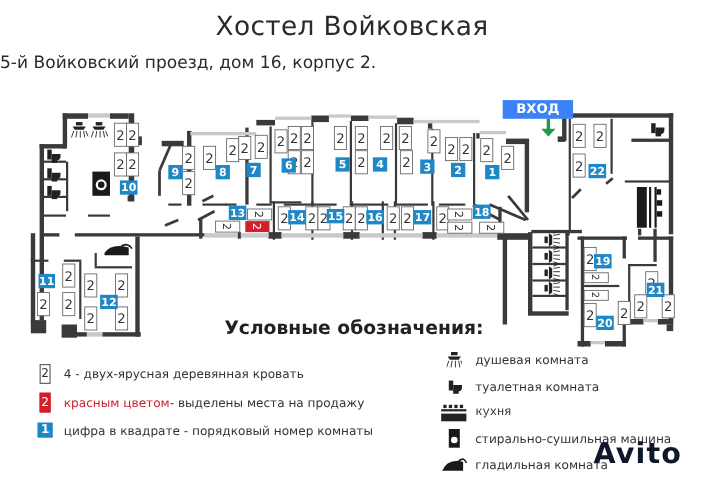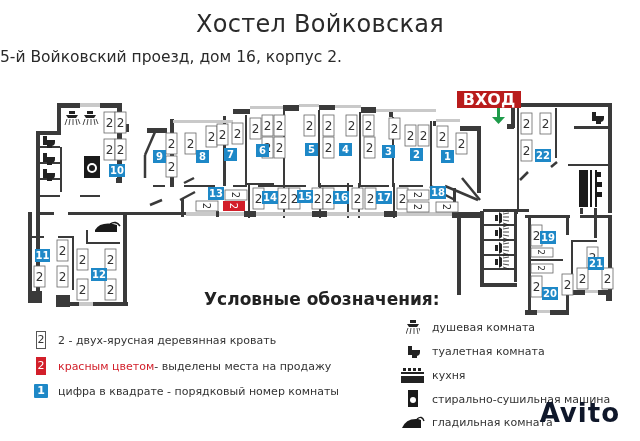--- a/index.html
+++ b/index.html
@@ -8,21 +8,21 @@
   .subtitle { position:absolute; left:0; width:640px; top:48px; text-align:left; font-size:15.5px; color:#2a2a2a; }
   svg.plan { position:absolute; left:0; top:0; }
   .legend-title { position:absolute; left:204px; top:289px; font-size:17px; font-weight:700; color:#222; }
   .leg-row { position:absolute; display:flex; align-items:center; font-size:11px; color:#333; }
   .leg-row .hl { color:#d21f2a; font-weight:400; }
   .bed-ico { width:10px; height:18px; border:1px solid #555; box-sizing:border-box; font-size:11px; line-height:16px; text-align:center; margin-right:12px; background:#fff; }
   .bed-ico.red { background:#d21f2a; color:#fff; border-color:#d21f2a; }
   .num-ico { width:14px; height:14px; background:#1e88c7; color:#fff; font-size:11px; font-weight:700; line-height:14px; text-align:center; border-radius:1px; margin-right:10px; }
   .ico { width:26px; display:flex; justify-content:center; margin-right:6px; }
   .watermark { position:absolute; right:20px; top:398px; font-size:26px; font-weight:700; color:#0f172a; letter-spacing:1px; }
-  .entry { position:absolute; left:457px; top:91px; width:64px; height:17px; background:#b91c1c; color:#fff; font-size:16px; font-weight:700; text-align:center; line-height:17px; }
+  .entry { position:absolute; left:457px; top:91px; width:64px; height:17px; background:#3b82f6; color:#fff; font-size:12px; font-weight:700; text-align:center; line-height:17px; }
 </style>
 </head>
 <body>
 
 <div class="title">Хостел Войковская</div>
 <div class="subtitle">5-й Войковский проезд, дом 16, корпус 2.</div>
 
 <svg class="plan" width="640" height="441" viewBox="0 0 640 441" xmlns="http://www.w3.org/2000/svg">
   <defs>
     <g id="bedV">
@@ -413,21 +413,21 @@
     <path d="M492 117 h13 l-6.5 7z" fill="#1e9b4a"></path>
   </g>
 </svg>
 
 <div class="entry">ВХОД</div>
 
 <div class="legend-title">Условные обозначения:</div>
 
 <div class="leg-row" style="left:36px; top:331px;">
   <div class="bed-ico">2</div>
-  <span>2 - двух-ярусная деревянная кровать</span>
+  <span>4 - двух-ярусная деревянная кровать</span>
 </div>
 <div class="leg-row" style="left:36px; top:357px;">
   <div class="bed-ico red">2</div>
   <span class="hl">красным цветом</span>
     <span> - выделены места на продажу</span>
 </div>
 <div class="leg-row" style="left:34px; top:384px;">
   <div class="num-ico">1</div>
   <span>цифра в квадрате - порядковый номер комнаты</span>
 </div>
@@ -445,21 +445,21 @@
 <div class="leg-row" style="left:400px; top:342px;">
   <div class="ico">
       <svg width="14" height="18">
         <g transform="translate(8,8)">
           <use href="#toilet"></use>
         </g>
       </svg>
     </div>
   <span>туалетная комната</span>
 </div>
-<div class="leg-row" style="left:400px; top:366px;">
+<div class="leg-row" style="left:400px; top:366px;font-family:Liberation Mono, monospace;">
   <div class="ico">
       <svg width="24" height="18">
         <rect x="2" y="2" width="3" height="3" fill="#222"></rect>
         <rect x="7" y="2" width="3" height="3" fill="#222"></rect>
         <rect x="12" y="2" width="3" height="3" fill="#222"></rect>
         <rect x="17" y="2" width="3" height="3" fill="#222"></rect>
         <rect x="0" y="6" width="23" height="2" fill="#222"></rect>
         <rect x="0" y="10" width="23" height="7" fill="#222"></rect>
       </svg>
     </div>

